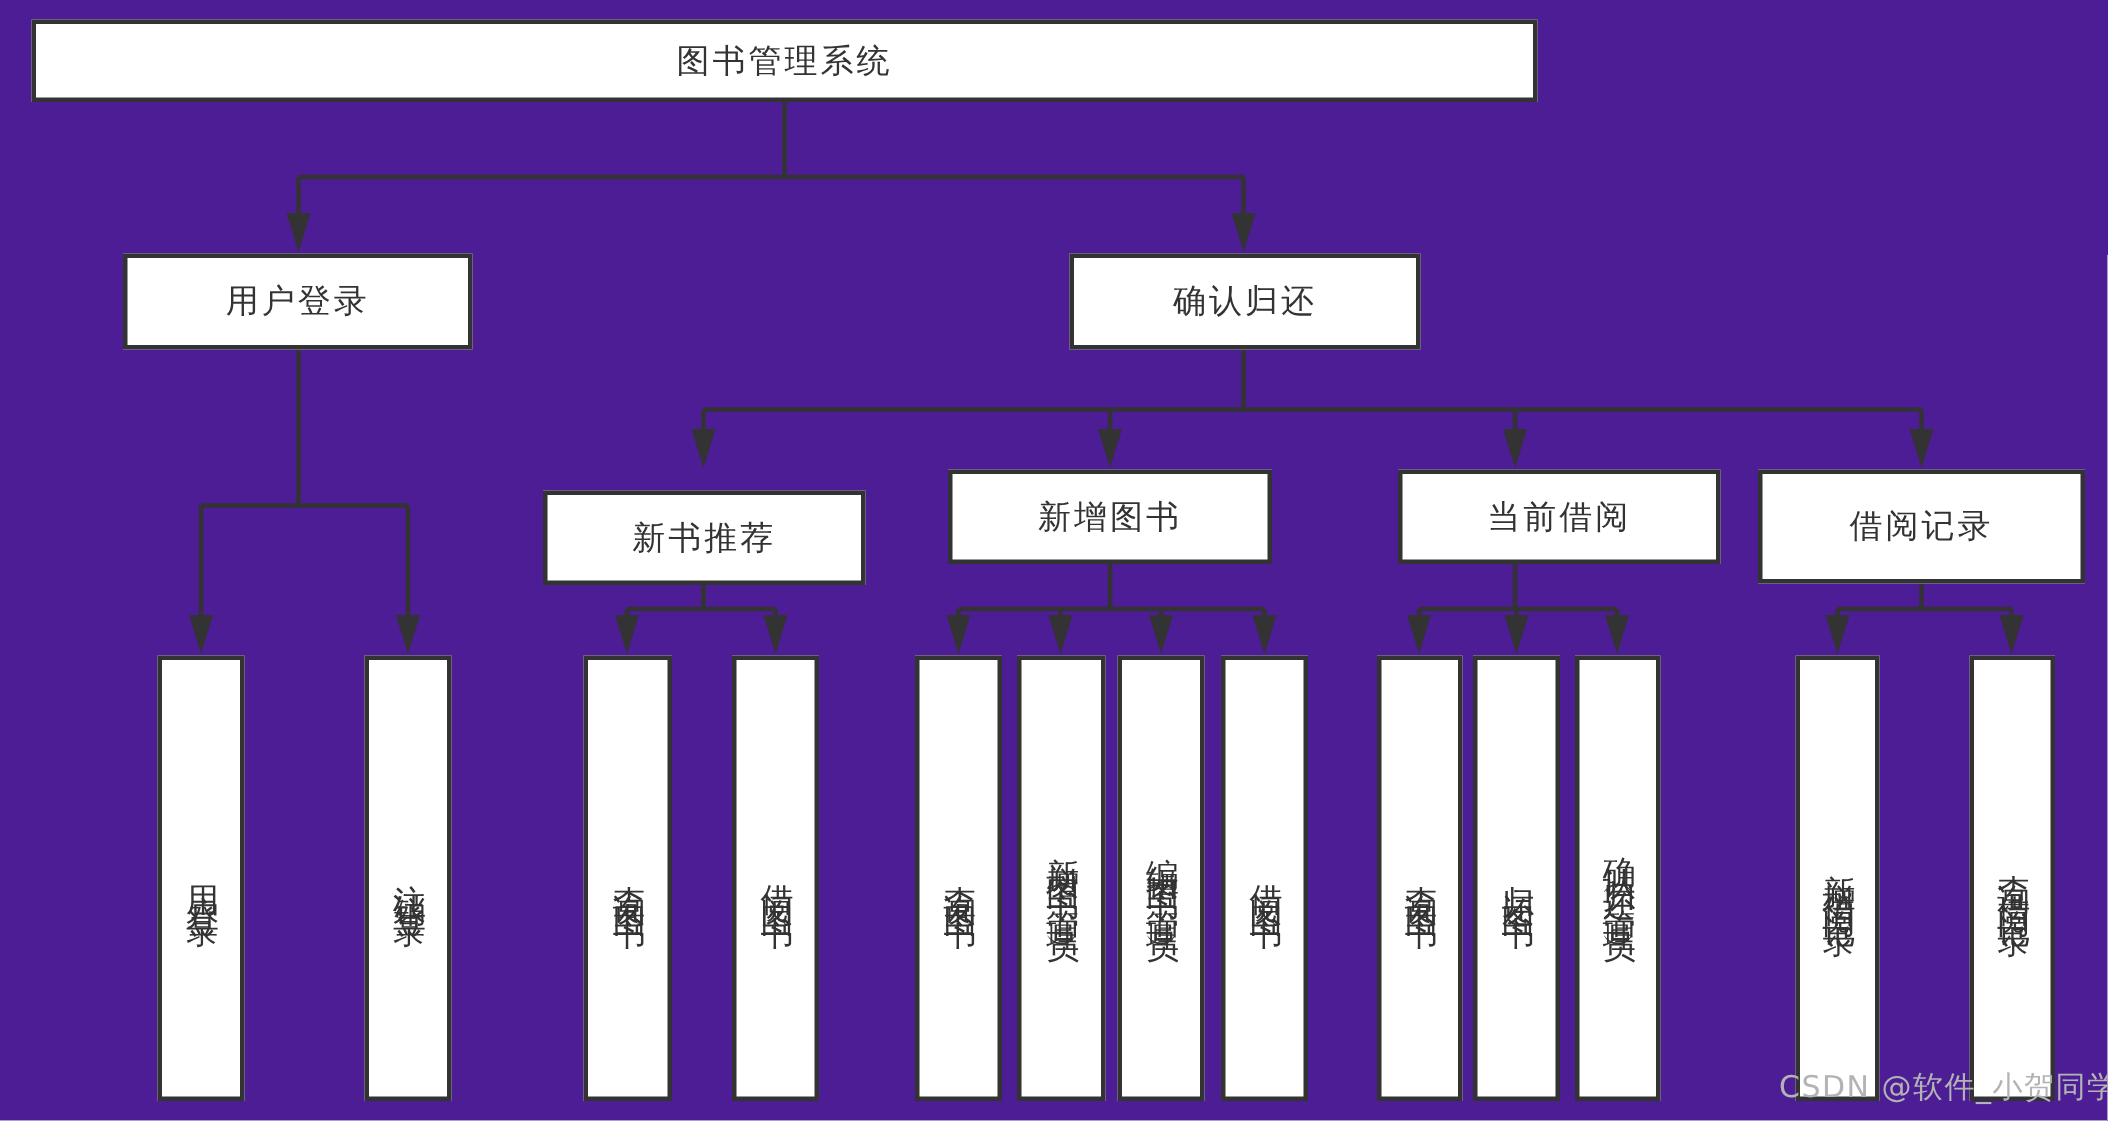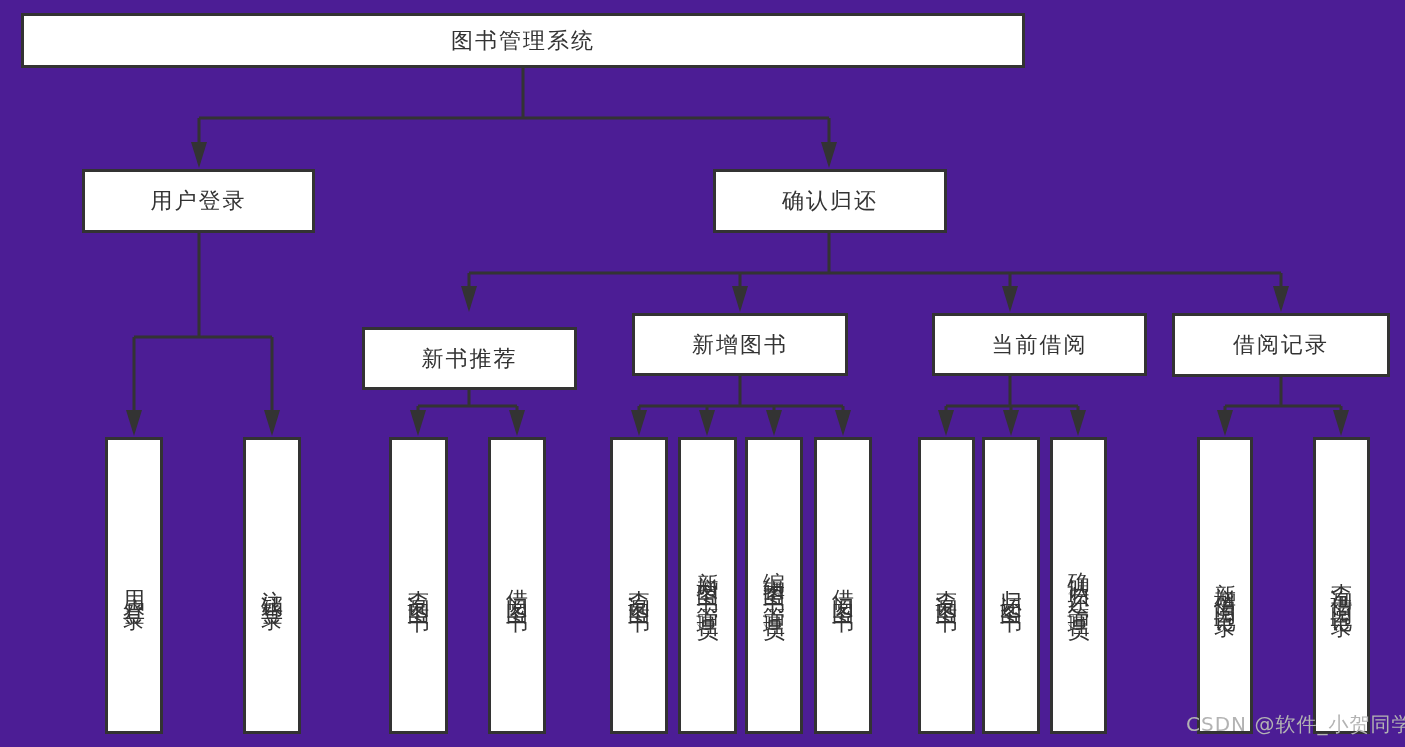--- a/index.html
+++ b/index.html
@@ -92,21 +92,21 @@
   </svg>
 
   <div class="hbox" style="left:21px;top:13px;width:1004px;height:55px;">图书管理系统</div>
 
   <div class="hbox" style="left:82px;top:169px;width:233px;height:64px;">用户登录</div>
   <div class="hbox" style="left:713px;top:169px;width:234px;height:64px;">确认归还</div>
 
   <div class="hbox" style="left:362px;top:327px;width:215px;height:63px;">新书推荐</div>
   <div class="hbox" style="left:632px;top:313px;width:216px;height:63px;">新增图书</div>
   <div class="hbox" style="left:932px;top:313px;width:215px;height:63px;">当前借阅</div>
-  <div class="hbox" style="left:1172px;top:313px;width:218px;height:64px;">借阅记录</div>
+  <div class="hbox" style="left:1172px;top:313px;width:218px;height:76px;">借阅记录</div>
 
   <div class="vbox" style="left:105px;top:437px;width:58px;height:297px;">
     <span class="vtext">用户登录</span>
   </div>
   <div class="vbox" style="left:243px;top:437px;width:58px;height:297px;">
     <span class="vtext">注销登录</span>
   </div>
 
   <div class="vbox" style="left:389px;top:437px;width:59px;height:297px;">
     <span class="vtext">查询图书</span>

